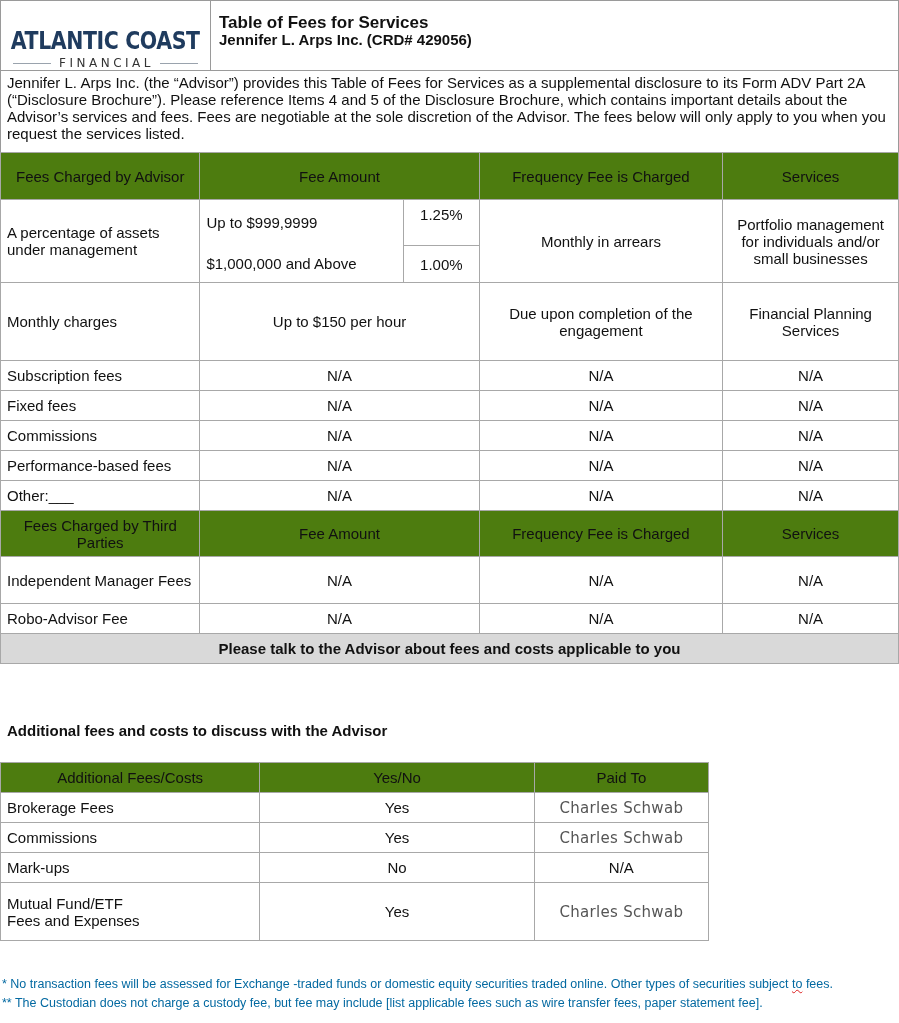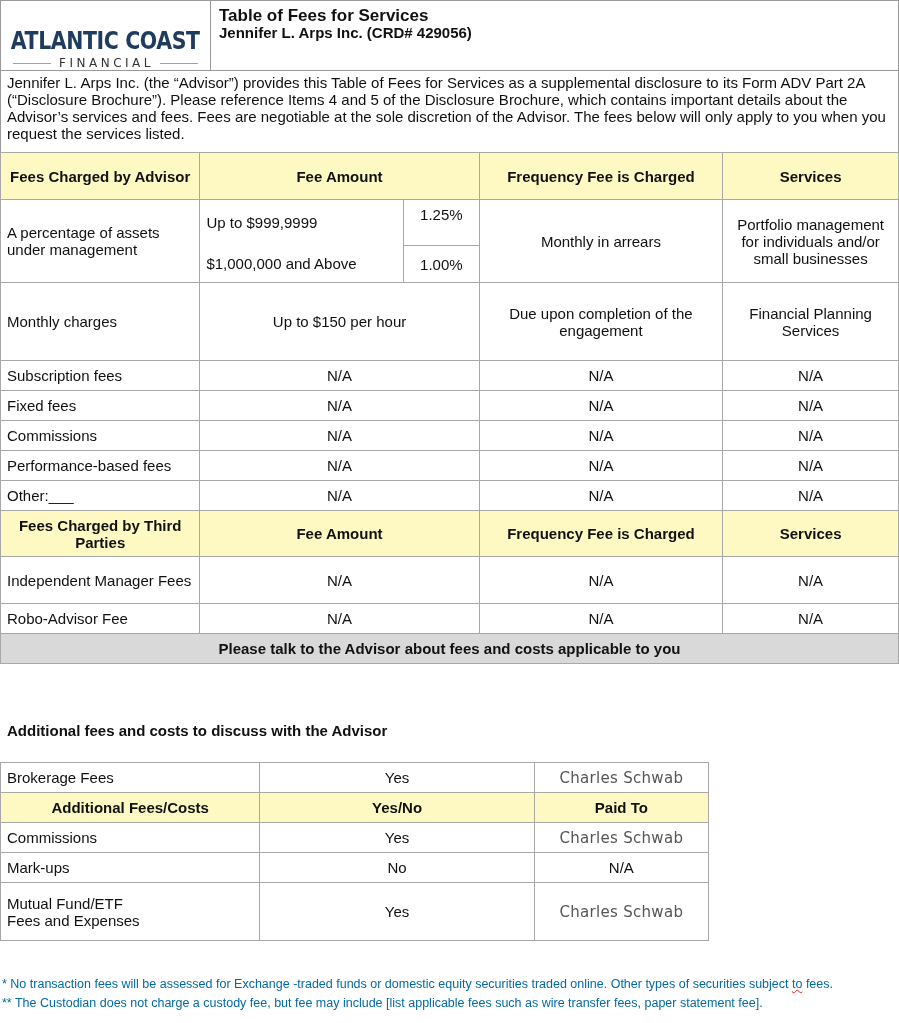--- a/index.html
+++ b/index.html
@@ -18,32 +18,32 @@
   .logo-main {
     font-family: "DejaVu Sans", sans-serif; font-weight: bold; color: #1f3b5e;
     font-size: 25px; letter-spacing: -0.5px; transform: scaleX(0.82); line-height: 26px; white-space: nowrap;
   }
   .logo-sub { display: flex; align-items: center; width: 185px; margin-top: 2px; }
   .logo-sub .rule { flex: 1; height: 1px; background: #9aa3ad; }
   .logo-sub span {
     font-family: "DejaVu Sans", sans-serif; font-size: 12px; letter-spacing: 3.5px; color: #333;
     padding: 0 6px 0 8px;
   }
-  .title-box { padding: 6px 0 0 8px; }
+  .title-box { padding: 13px 0 0 8px; }
   .title-box div { font-weight: bold; line-height: 17px; }
   .t1 { font-size: 17px; }
   .t2, .t3 { font-size: 15px; }
   .intro {
     position: absolute; left: 0; top: 70px; width: 885px; height: 82px;
     border: 1px solid #9a9a9a; border-top: none; padding: 4px 6px 0 6px;
     font-size: 15px; line-height: 17px;
   }
   table { border-collapse: collapse; position: absolute; }
   td, th { border: 1px solid #a8a8a8; font-size: 15px; padding: 0 6px; }
-  th { background: #fef9c3; font-weight: bold; text-align: center; line-height: 17px; }
+  th { background: #4d7c0f; font-weight: normal; text-align: center; line-height: 17px; }
   .c { text-align: center; }
   .l { text-align: left; }
   #fees { left: 0; top: 152px; width: 899px; }
   #fees .col1 { width: 185px; }
   #fees .col2a { width: 189px; }
   #fees .col2b { width: 70px; }
   #fees .col3 { width: 226px; }
   #fees .col4 { width: 163px; }
   .nb-bottom { border-bottom: none; }
   .nb-top { border-top: none; }
@@ -168,28 +168,28 @@
 <div class="sec-title">Additional fees and costs to discuss with the Advisor</div>
 
 <table id="add">
   <colgroup>
       <col style="width:259px">
       <col style="width:274px">
       <col style="width:174px">
     </colgroup>
   <tbody>
       <tr style="height:30px">
+    <th>Additional Fees/Costs</th>
+    <th>Yes/No</th>
+    <th>Paid To</th>
+  </tr>
+  <tr style="height:30px">
     <td class="l">Brokerage Fees</td>
     <td class="c">Yes</td>
     <td class="c schwab">Charles Schwab</td>
-  </tr>
-  <tr style="height:30px">
-    <th>Additional Fees/Costs</th>
-    <th>Yes/No</th>
-    <th>Paid To</th>
   </tr>
   <tr style="height:30px">
     <td class="l">Commissions</td>
     <td class="c">Yes</td>
     <td class="c schwab">Charles Schwab</td>
   </tr>
   <tr style="height:30px">
     <td class="l">Mark-ups</td>
     <td class="c">No</td>
     <td class="c">N/A</td>

